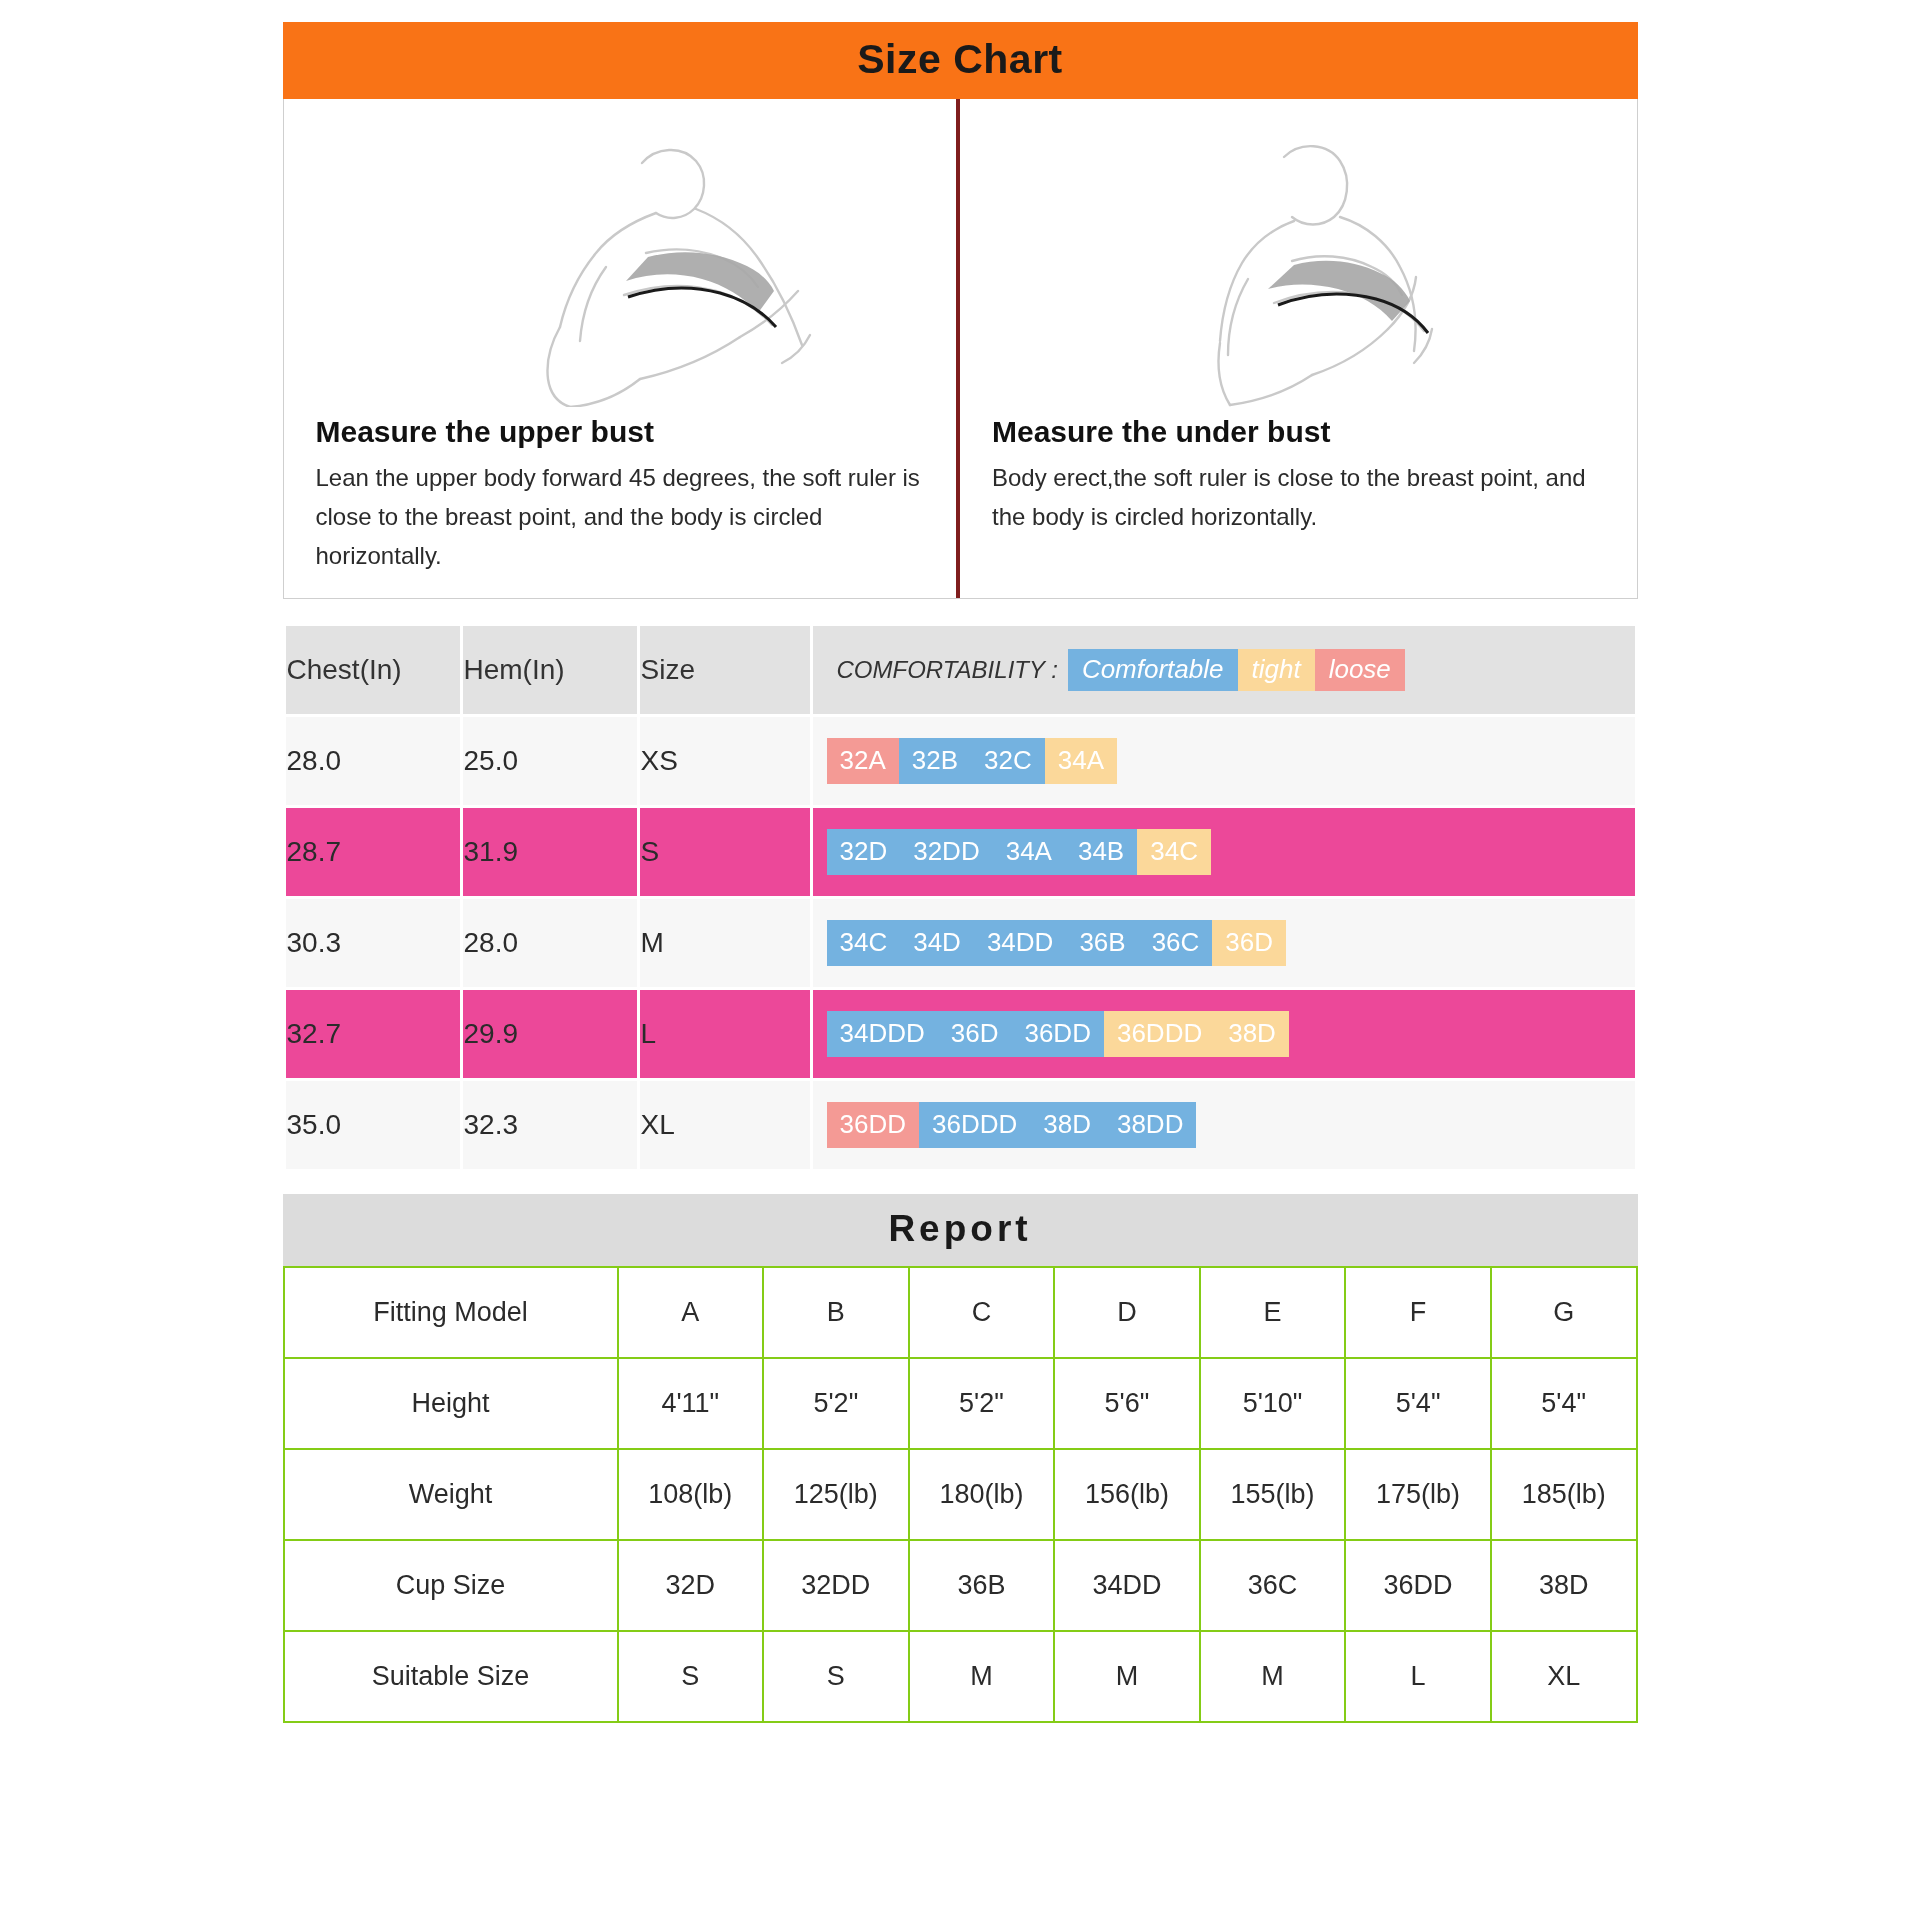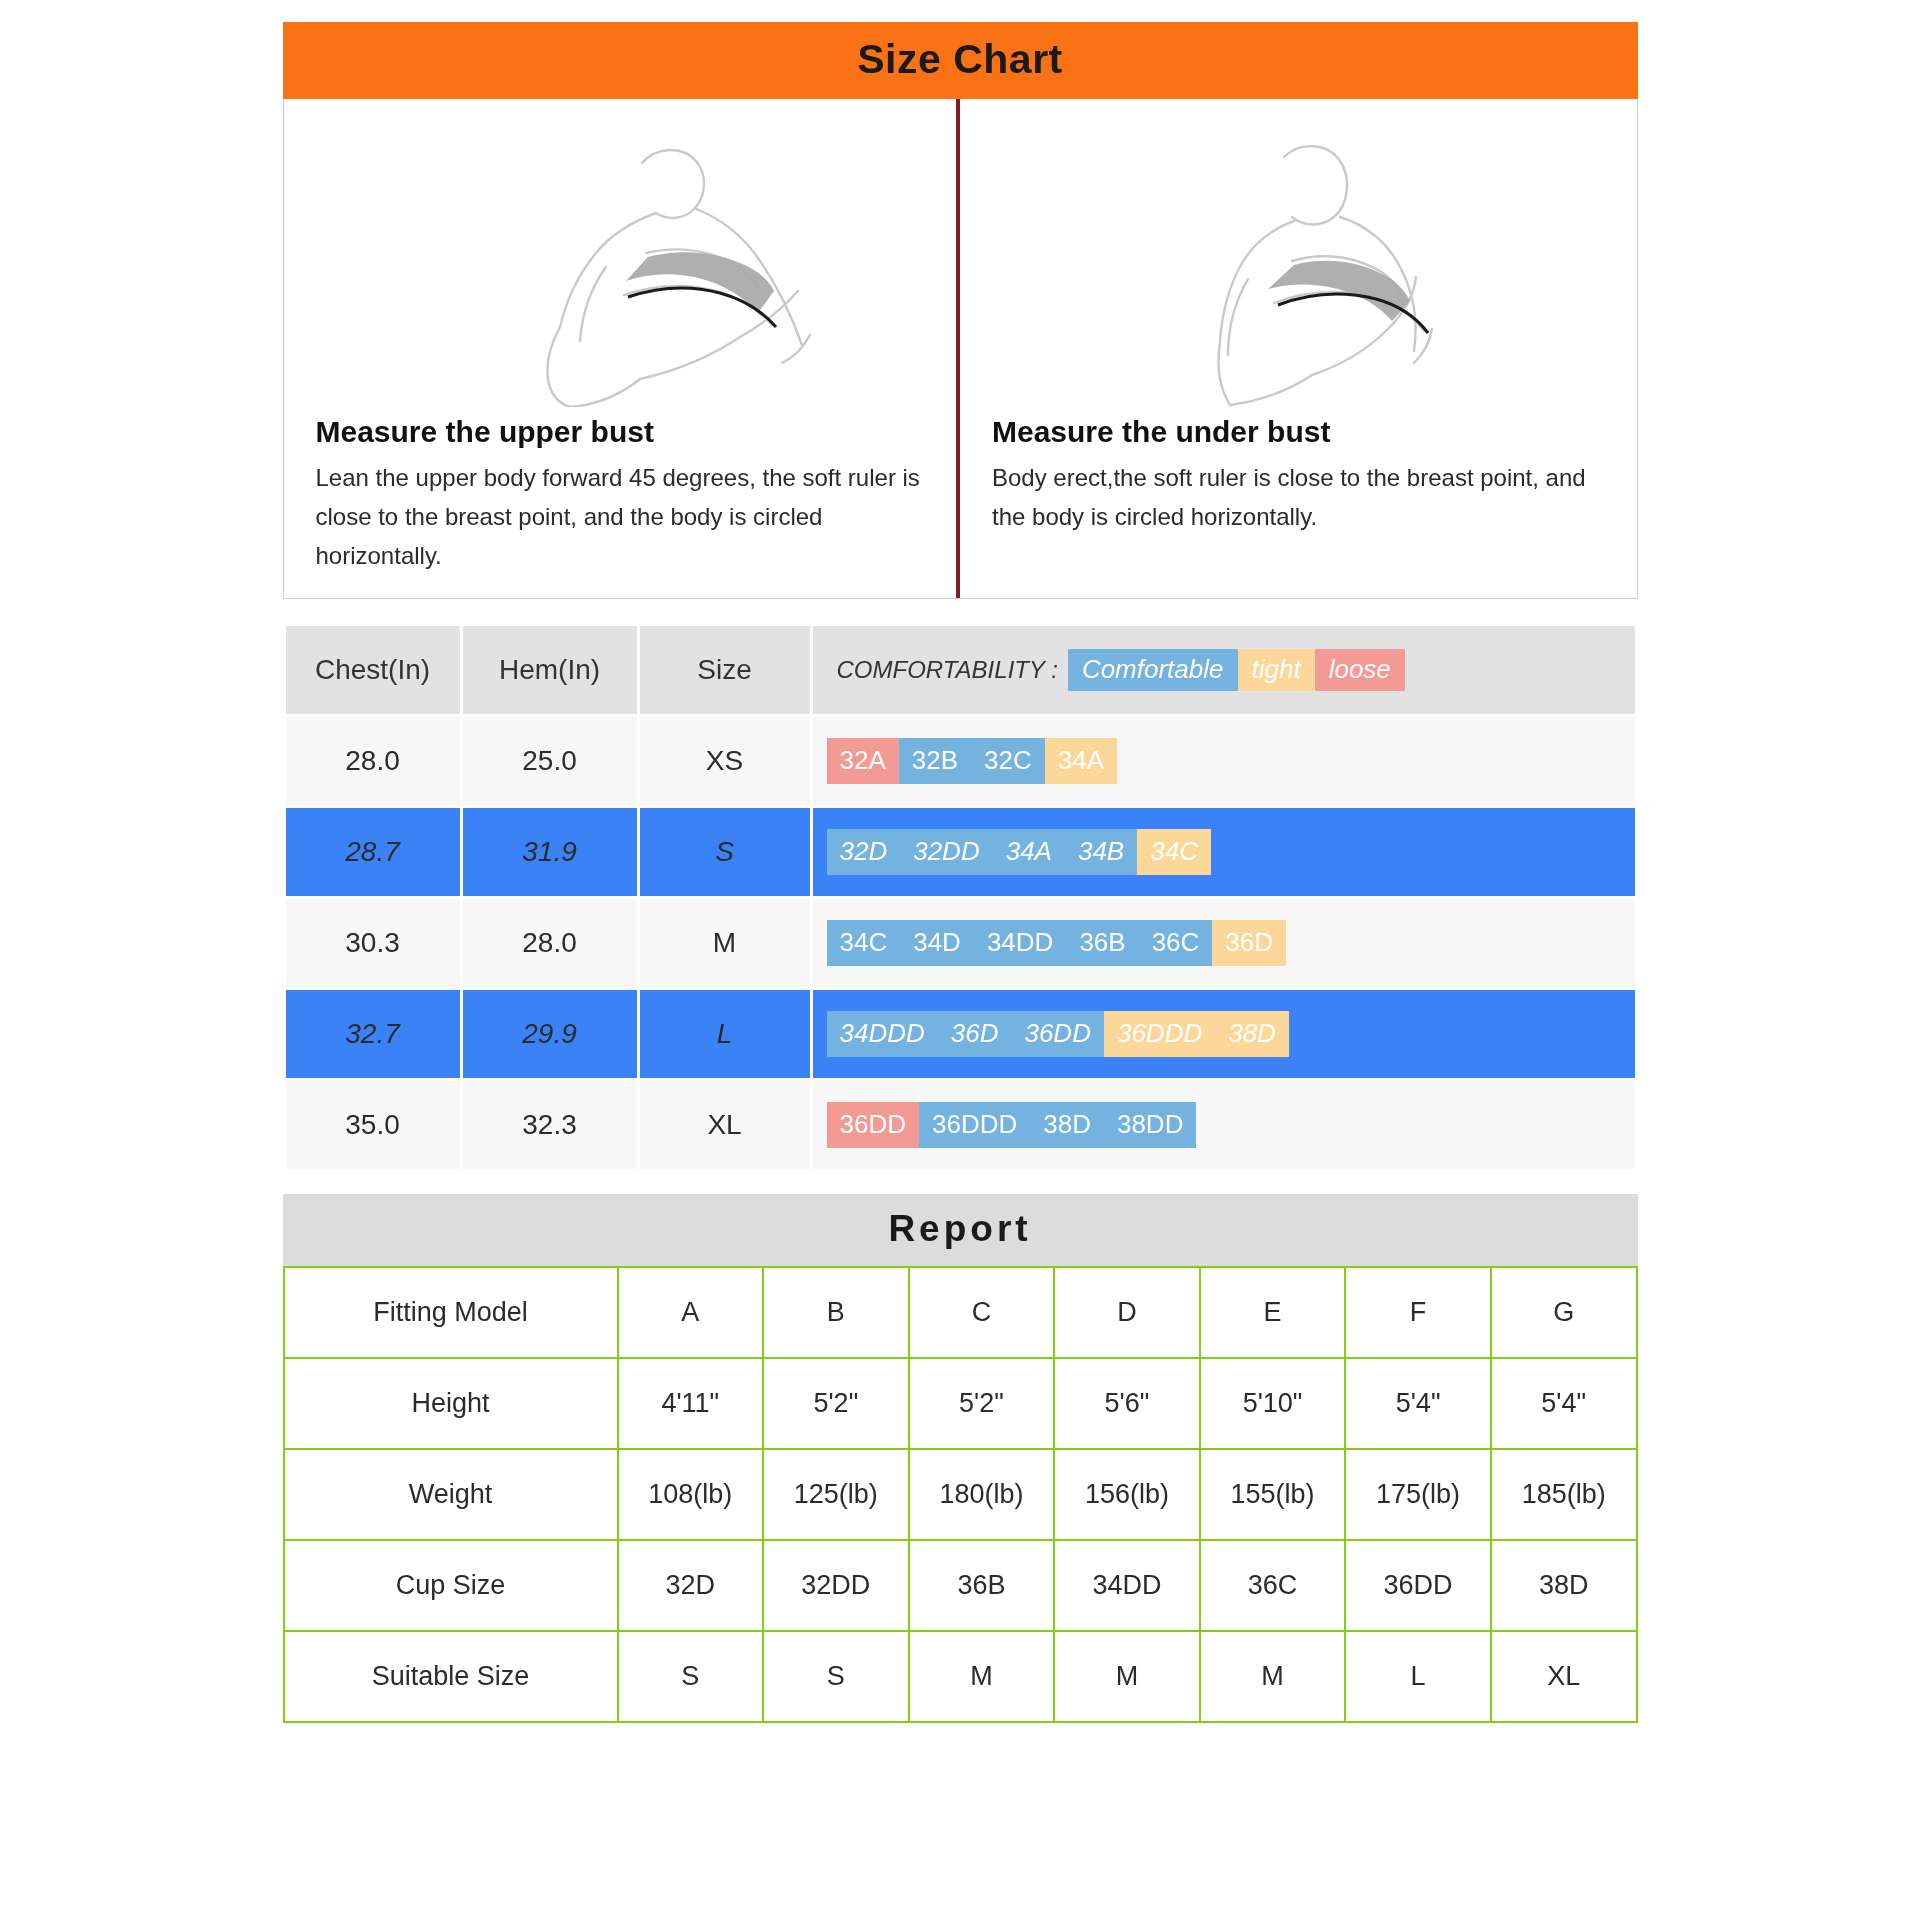--- a/index.html
+++ b/index.html
@@ -77,25 +77,25 @@
     table-layout: fixed;
   }
   .sz-table td {
     border: 3px solid #ffffff;
     height: 86px;
     vertical-align: middle;
   }
   .sz-table .c-chest { width: 172px; }
   .sz-table .c-hem   { width: 172px; }
   .sz-table .c-size  { width: 168px; }
-  .row-a td { background: #3b82f6; font-style: italic; }
+  .row-a td { background: #ec4899; }
   .row-b td { background: #f7f7f7; }
   .head-row td { background: #e2e2e2; }
   .cell-center {
-    text-align: center;
+    text-align: left;
     font-size: 28px;
     color: #2b2b2b;
   }
   .head-row .cell-center { font-size: 28px; color: #333; }
   .comfort-cell {
     padding-left: 24px;
     font-size: 24px;
     color: #333;
     font-style: italic;
   }

